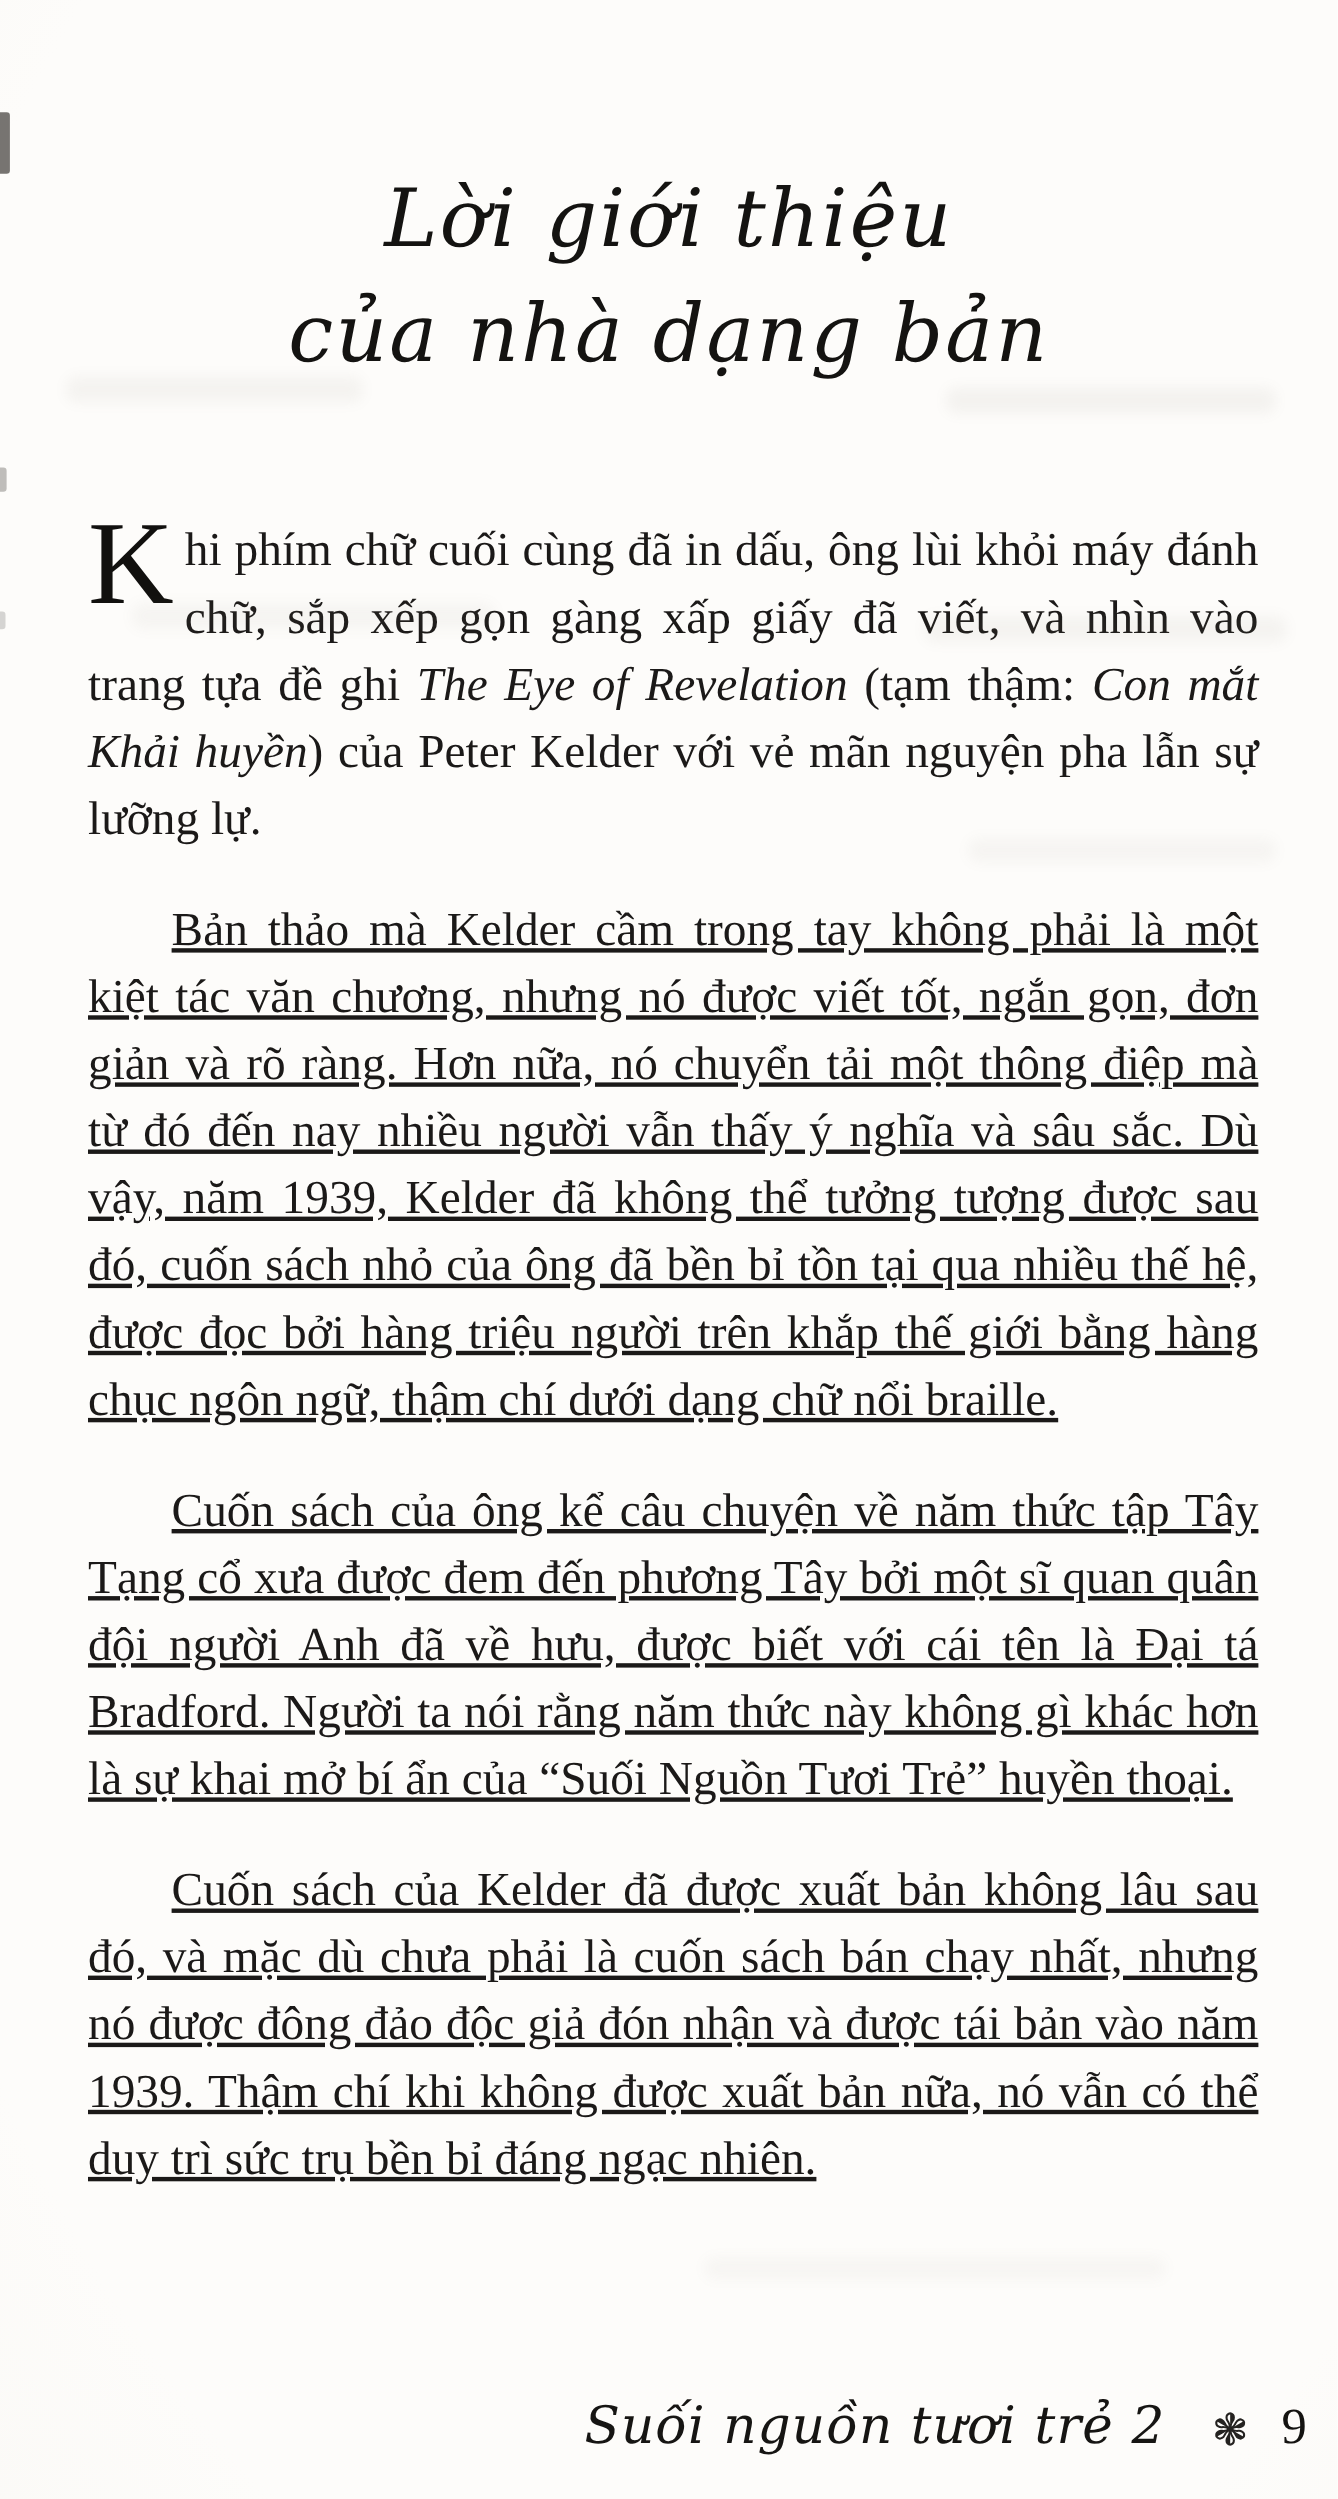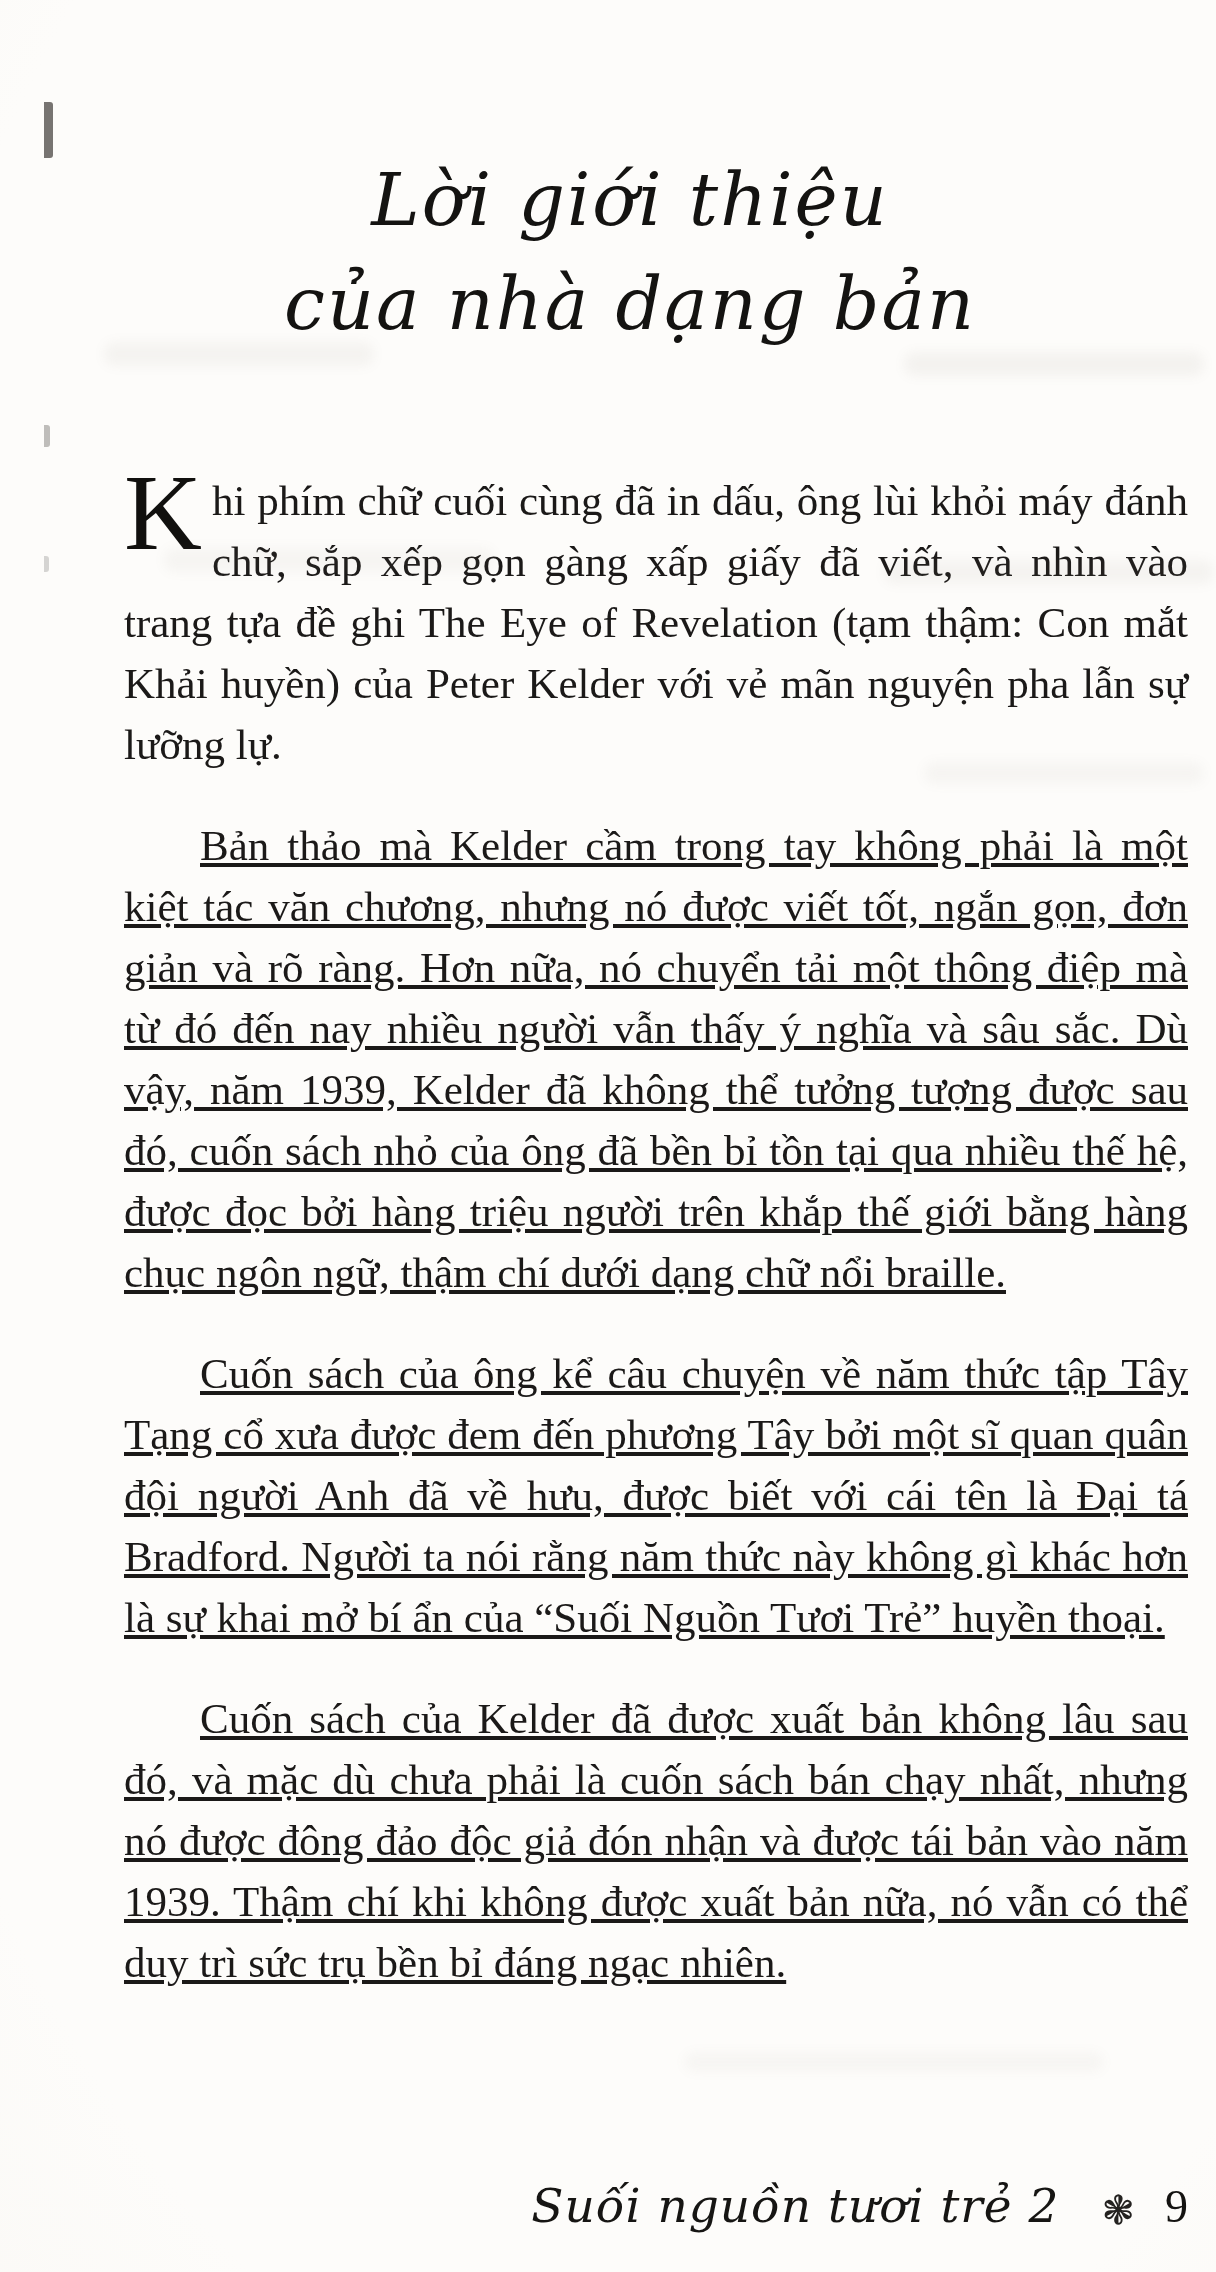--- a/index.html
+++ b/index.html
@@ -12,21 +12,20 @@
     position: relative;
     background:
       radial-gradient(ellipse 1400px 2400px at 55% 45%, #fdfcfa 60%, #f6f4ef 100%);
     overflow: hidden;
     font-family: "Liberation Serif", serif;
     color: #1d1b19;
   }
   .page {
     position: absolute;
     inset: 0;
-    margin-left: 44px;
   }
   
   .title-block {
     position: absolute;
     top: 148px;
     left: 0;
     right: 0;
     text-align: center;
     font-family: "DejaVu Serif", serif;
     font-style: italic;
@@ -56,20 +55,21 @@
   }
   .content .dropcap {
     float: left;
     font-size: 108px;
     line-height: 82px;
     padding: 2px 10px 0 0;
     font-weight: 500;
     color: #11100e;
   }
   .content .it {
+    font-style: italic;
   }
   
   .footer {
     position: absolute;
     top: 2178px;
     right: 28px;
     display: flex;
     align-items: baseline;
     white-space: nowrap;
   }

